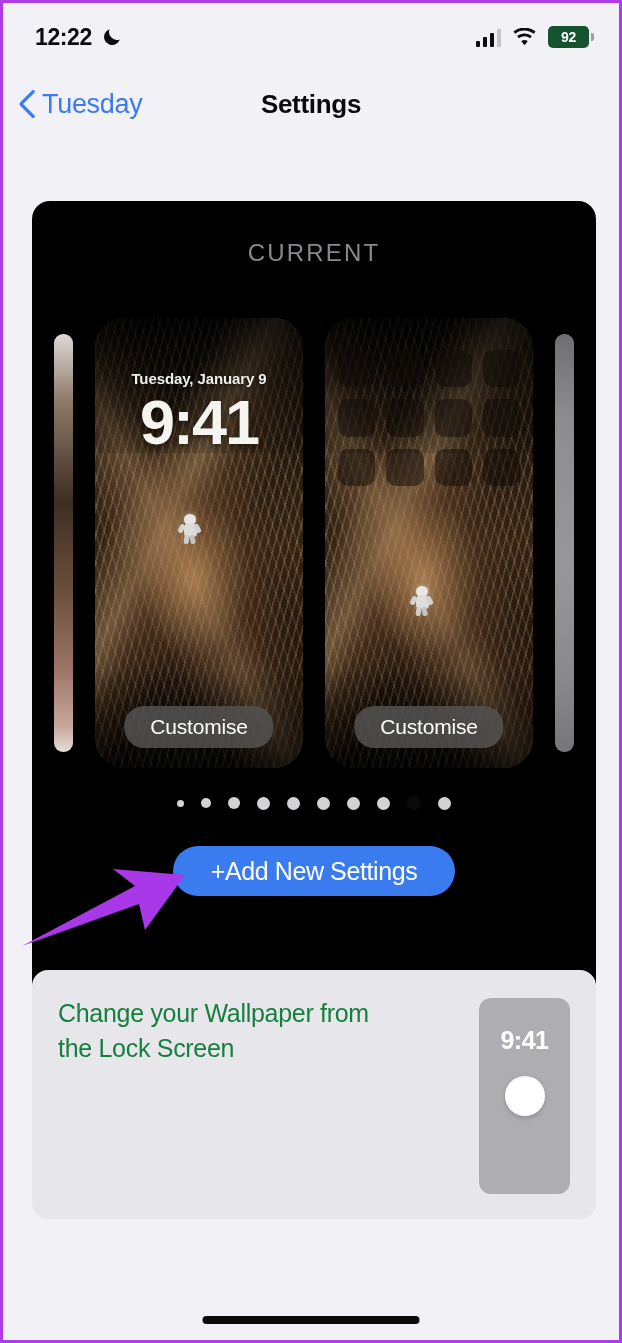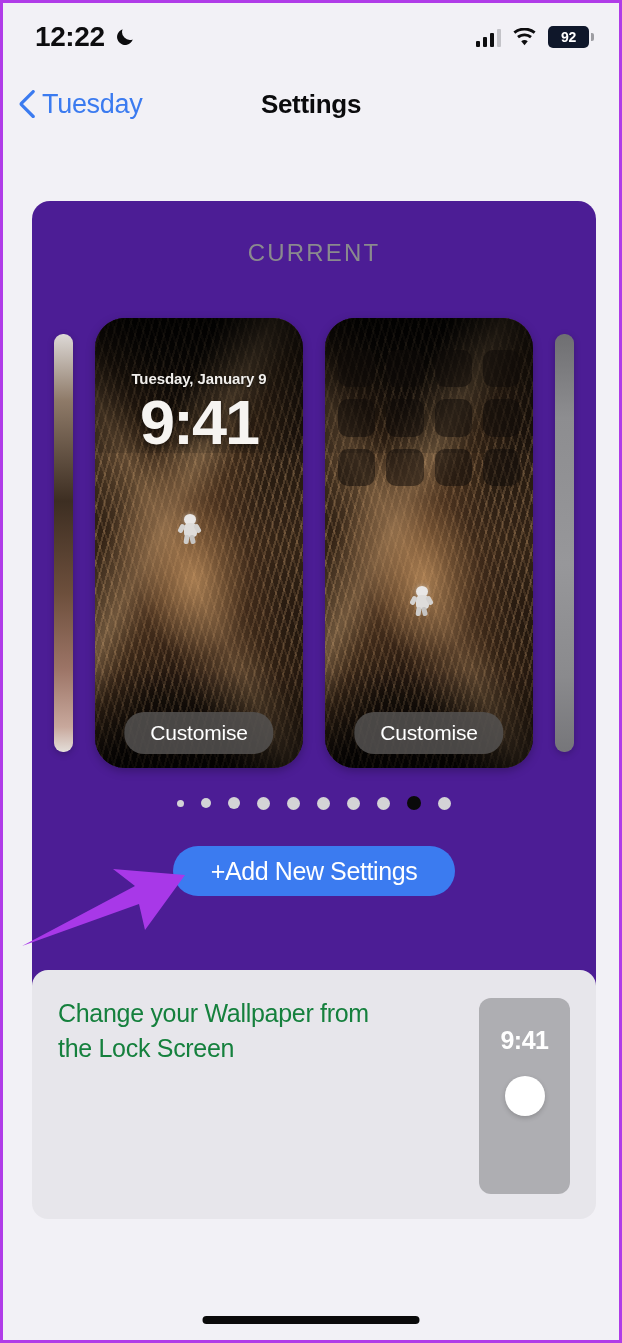--- a/index.html
+++ b/index.html
@@ -10,32 +10,32 @@
     border:3px solid #b03ce8;
     position:relative;
   }
 
   
   .statusbar{
     height:68px; display:flex; align-items:center;
     justify-content:space-between; padding:0 30px 0 32px;
   }
   .sb-left{ display:flex; align-items:center; gap:9px; }
-  .sb-time{ font-size:28px; font-weight:700; color:#0d0d0f; letter-spacing:-0.4px; }
+  .sb-time{ font-size:23px; font-weight:700; color:#0d0d0f; letter-spacing:-0.4px; }
   .moon-ico{ width:22px; height:22px; display:block; }
   .sb-right{ display:flex; align-items:center; gap:11px; }
   .bars{ display:flex; align-items:flex-end; gap:2.5px; height:19px; }
   .bars i{ width:4.5px; background:#0d0d0f; border-radius:1px; display:block; }
   .bars i:nth-child(1){ height:6px; }
   .bars i:nth-child(2){ height:10px; }
   .bars i:nth-child(3){ height:14px; }
   .bars i:nth-child(4){ height:18px; background:#c3c3c8; }
   .wifi-ico{ width:25px; height:19px; display:block; }
   .batt{
-    width:41px; height:22px; background:#0f172a; border-radius:5px;
+    width:41px; height:22px; background:#14532d; border-radius:5px;
     display:flex; align-items:center; justify-content:center; position:relative;
   }
   .batt-num{ color:#fff; font-size:14px; font-weight:700; letter-spacing:-0.3px; }
   .batt:after{
     content:""; position:absolute; right:-4.5px; top:7px;
     width:3px; height:8px; background:#9d9da2; border-radius:0 2px 2px 0;
   }
 
   
   .navbar{ height:66px; position:relative; display:flex; align-items:center; }
@@ -47,21 +47,21 @@
   .back-label{ font-size:27px; color:#3b7bf0; letter-spacing:-0.3px; }
   .nav-title{
     position:absolute; left:0; right:0; text-align:center;
     font-size:26px; font-weight:700; color:#0b0b0d; letter-spacing:-0.3px;
     pointer-events:none;
   }
 
   
   .current-card{
     position:absolute; left:29px; top:198px; width:564px; height:929px;
-    background:#4c1d95; border-radius:18px; overflow:hidden;
+    background:#000000; border-radius:18px; overflow:hidden;
   }
   .current-label{
     text-align:center; margin-top:38px;
     font-size:24px; color:#8a8a8e; letter-spacing:2.2px; font-weight:400;
   }
 
   .preview-row{
     position:absolute; top:117px; left:0; width:100%; height:450px;
     display:flex; align-items:center; justify-content:center; gap:22px;
   }
@@ -147,21 +147,21 @@
   .icon-grid{
     position:absolute; top:32px; left:13px; right:13px; z-index:3;
     display:grid; grid-template-columns:repeat(4,1fr); gap:12px 11px;
   }
   .app-ph{
     width:100%; aspect-ratio:1/1; border-radius:10px;
     background:rgba(14,10,7,0.50);
   }
 
   .customise{
-    position:absolute; bottom:14px; left:50%; transform:translateX(-50%);
+    position:absolute; bottom:20px; left:50%; transform:translateX(-50%);
     background:rgba(84,82,80,0.86); color:#fff;
     padding:9px 26px; border-radius:20px;
     font-size:21px; letter-spacing:-0.2px; white-space:nowrap; z-index:4;
     cursor:pointer;
   }
 
   
   .dots{
     position:absolute; top:595px; left:0; width:100%;
     display:flex; align-items:center; justify-content:center; gap:17px;

